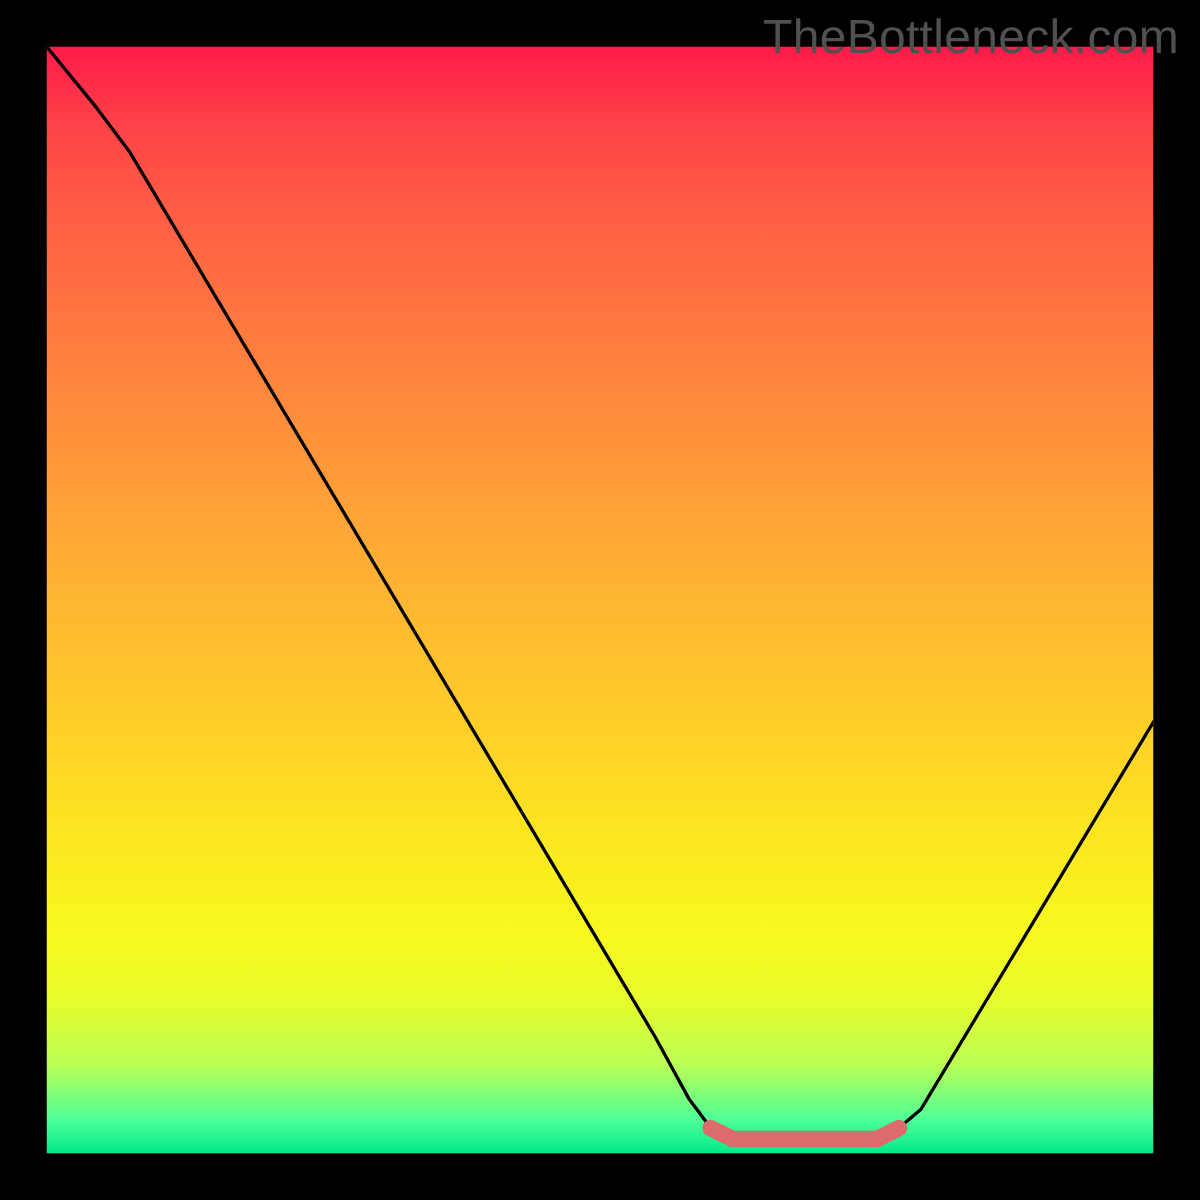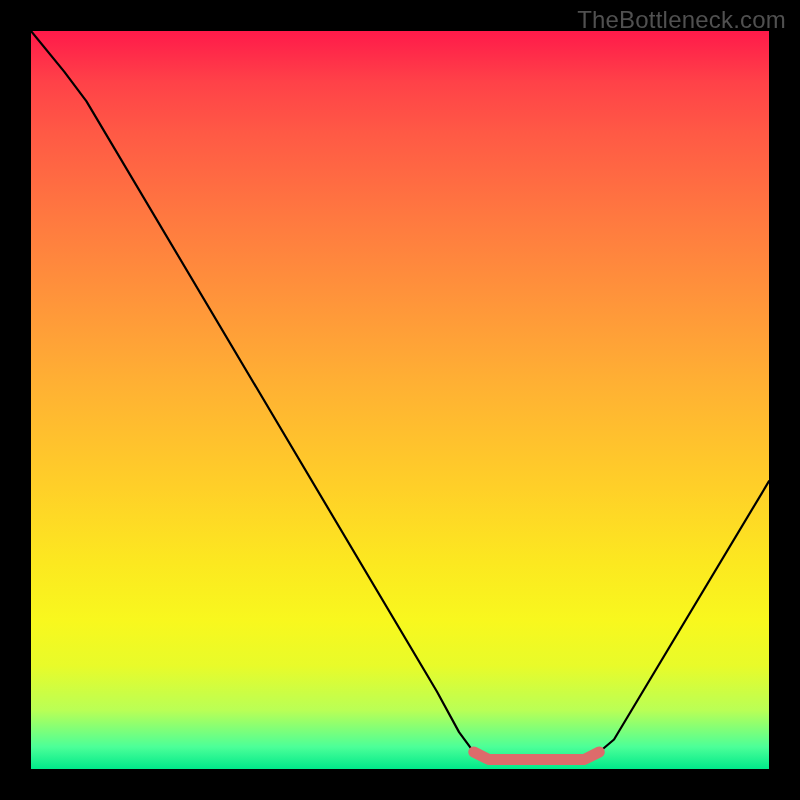--- a/index.html
+++ b/index.html
@@ -8,21 +8,21 @@
     position: relative;
     width: 800px;
     height: 800px;
     background: #000;
   }
   .watermark {
     position: absolute;
     top: 6px;
     right: 14px;
     font-family: Arial, Helvetica, sans-serif;
-    font-size: 24px;
+    font-size: 32px;
     color: #505050;
     letter-spacing: 0.2px;
     z-index: 10;
   }
   .plot {
     position: absolute;
     left: 31px;
     top: 31px;
     width: 738px;
     height: 738px;

